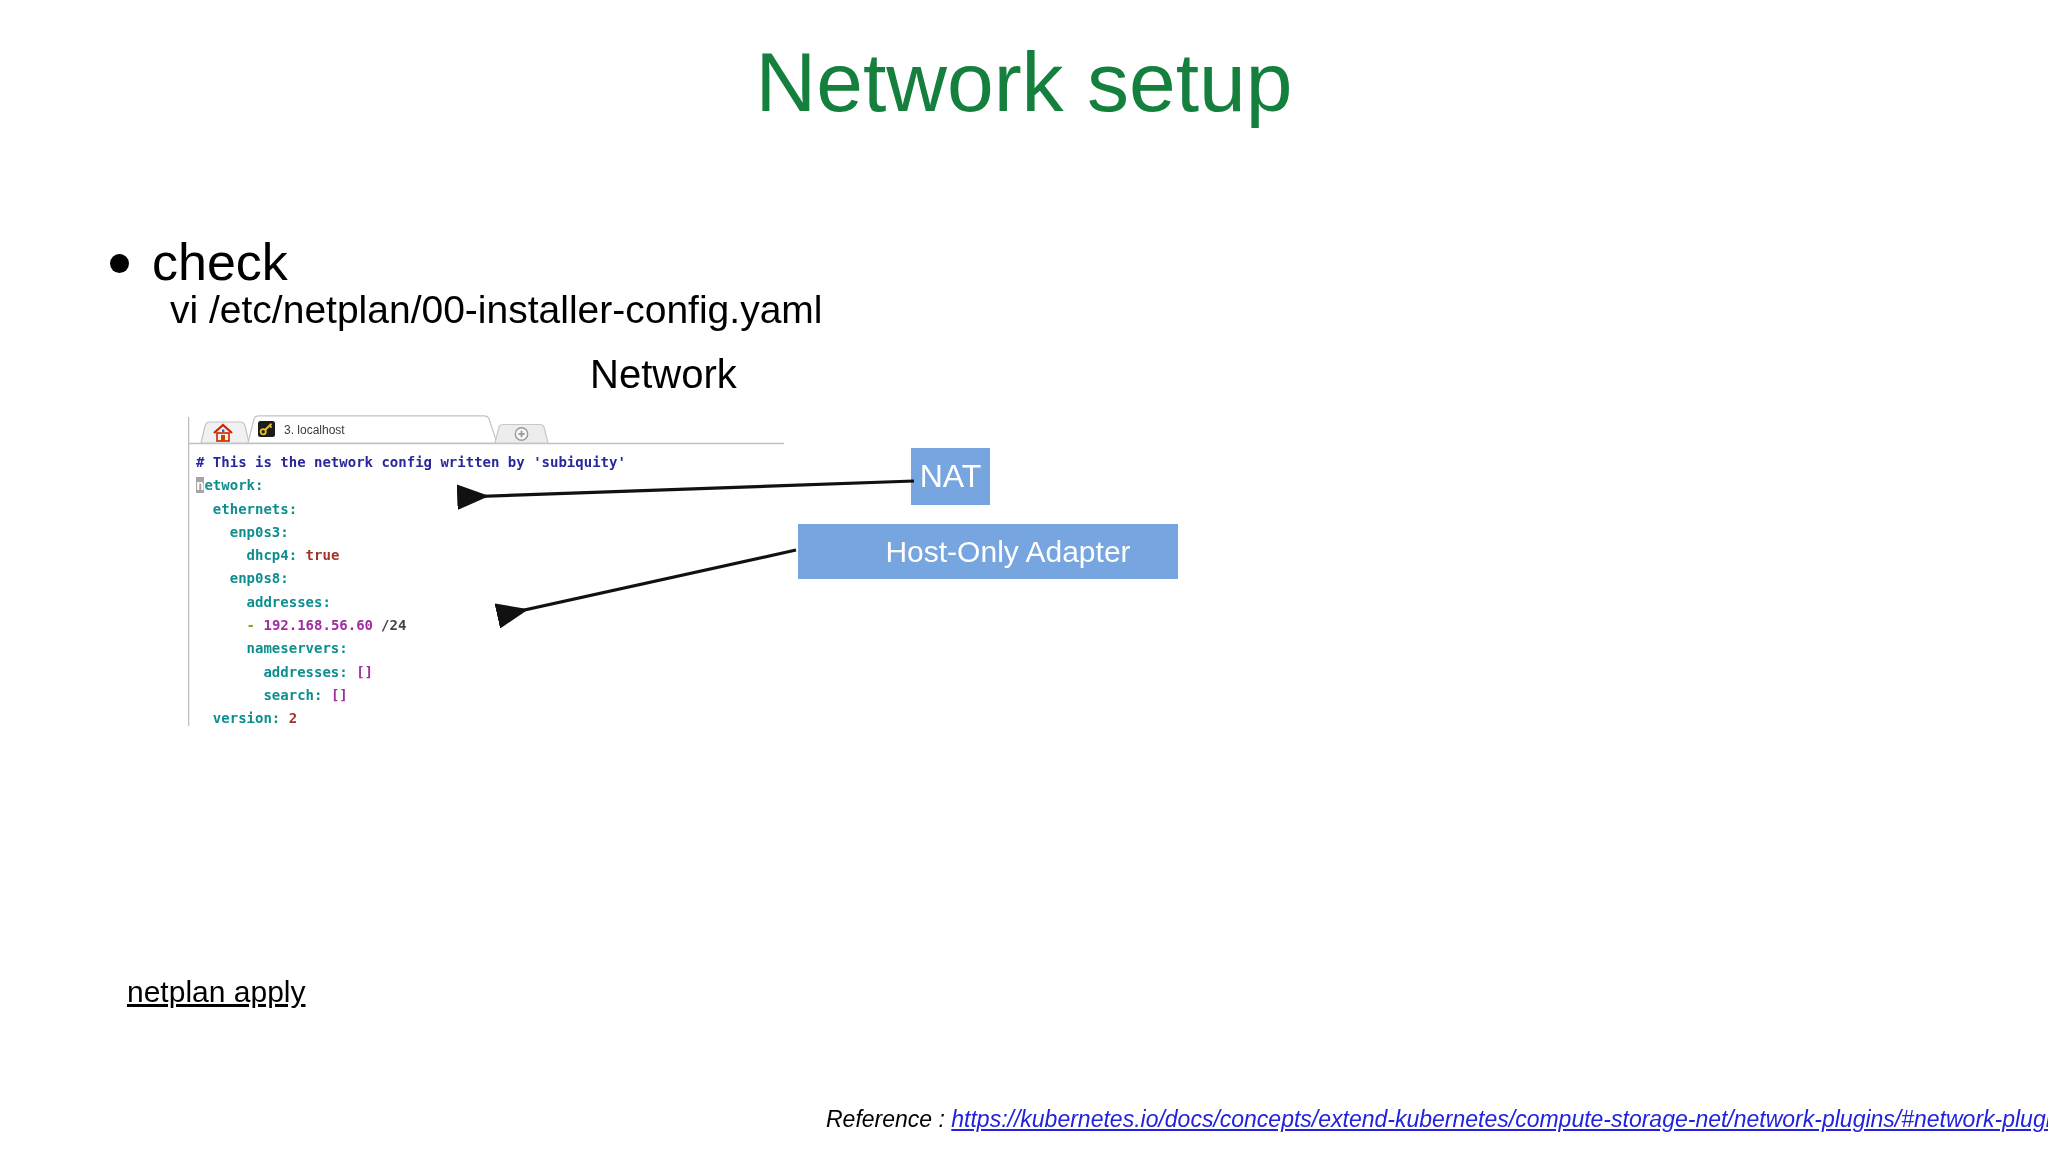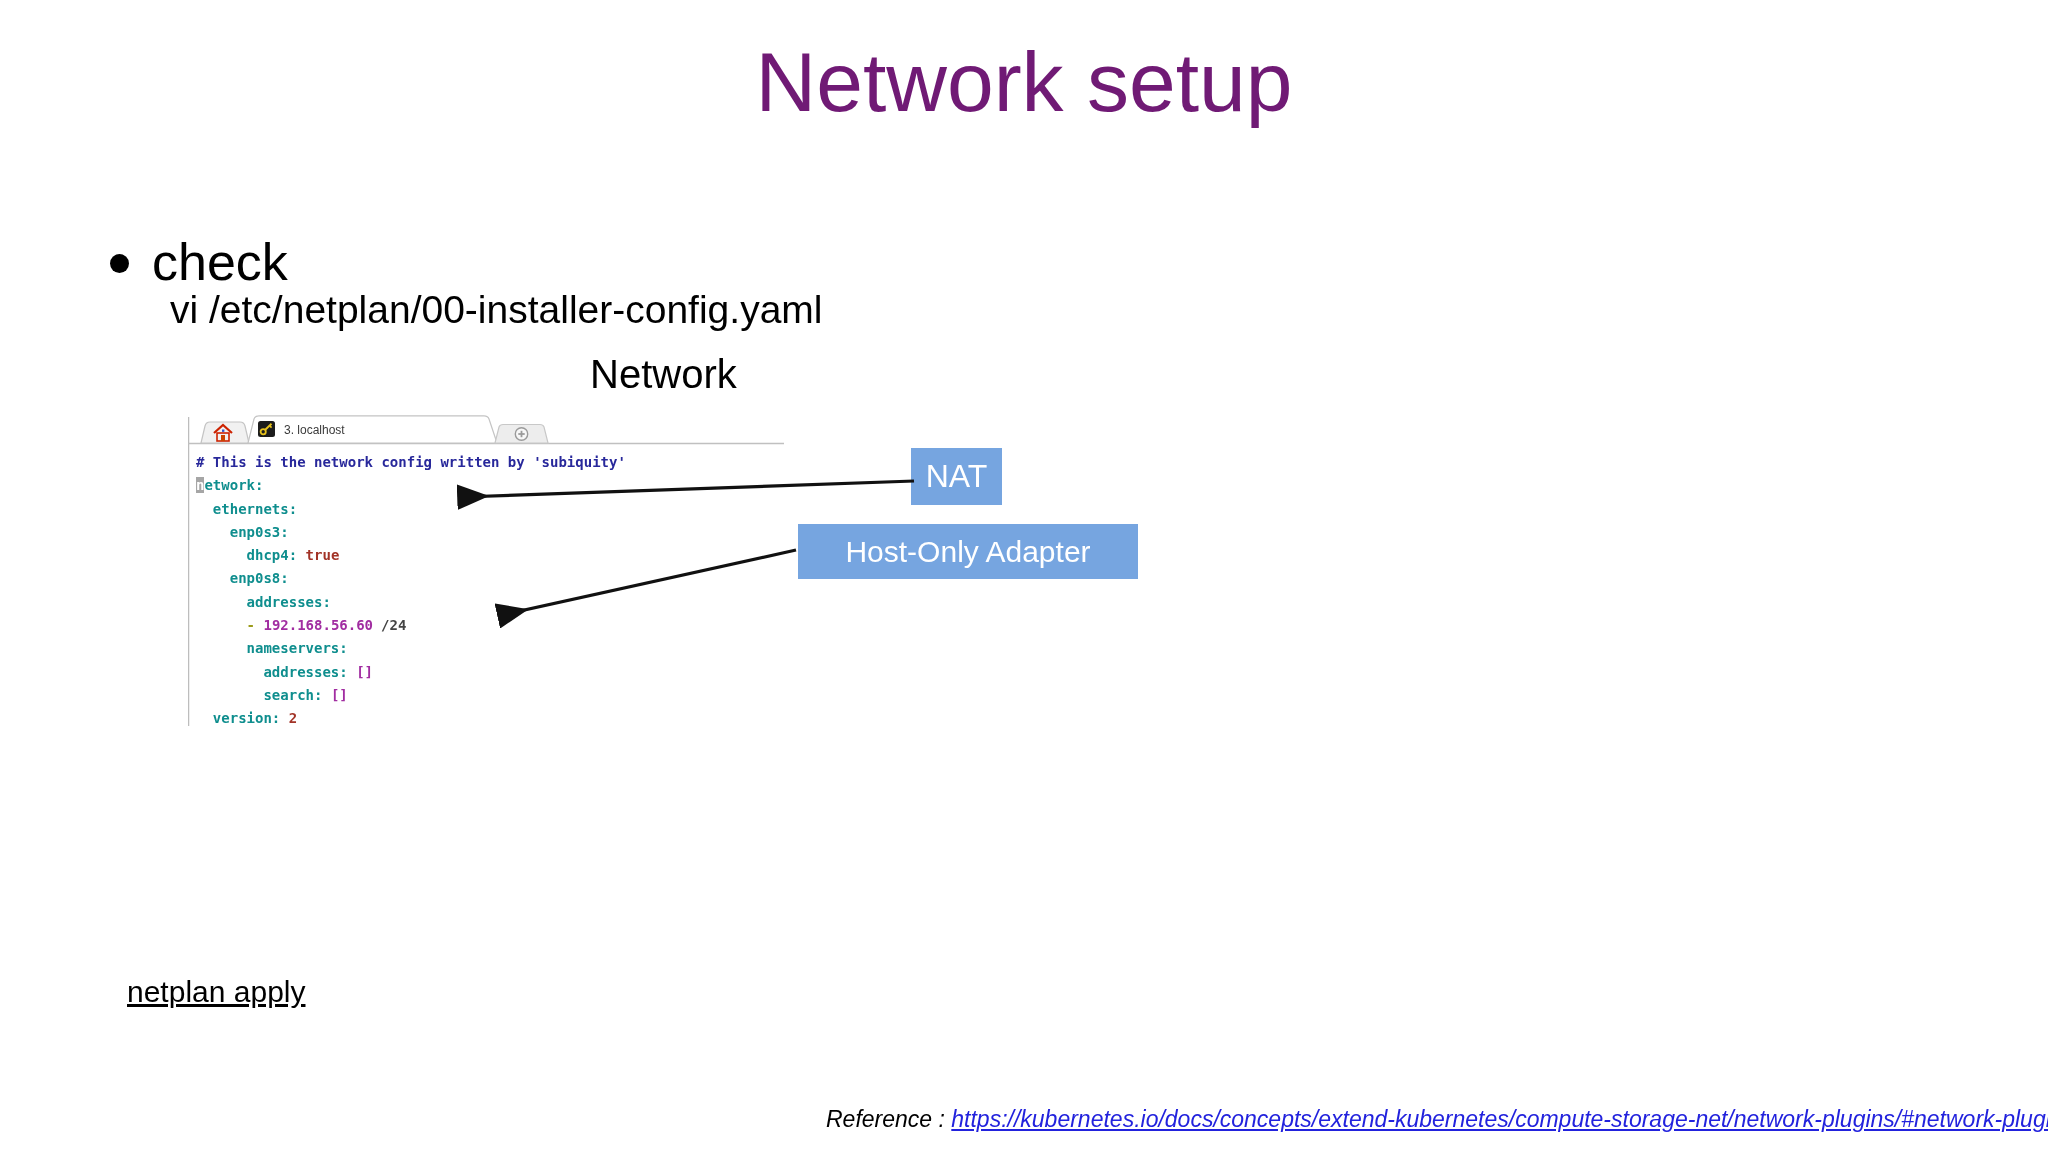--- a/index.html
+++ b/index.html
@@ -12,21 +12,21 @@
     color:#000;
   }
   .abs{position:absolute;}
 
   
   #slide-title{
     top:34px;left:0;width:2048px;
     text-align:center;
     font-size:84px;
     letter-spacing:0px;
-    color:#701a75;
+    color:#15803d;
   }
 
   
   #bullet-dot{
     left:110px;top:254px;width:19px;height:19px;
     background:#000;border-radius:50%;
   }
   #bullet-check{left:152px;top:232px;font-size:52px;}
   #bullet-command{left:170px;top:288px;font-size:39px;}
   #bullet-master{left:590px;top:352px;font-size:40px;}
@@ -63,22 +63,22 @@
   .seg-bracket{color:var(--bracket);}
   .seg-plain{color:#333;}
   .seg-cursor{color:#fff;background:#a6a6a6;}
 
   
   .annotation{
     background:var(--annotation-bg);
     color:#fff;
     display:flex;align-items:center;justify-content:center;
   }
-  #nat-label{left:911px;top:448px;width:91px;height:57px;font-size:32px;}
-  #host-only-label{left:798px;top:524px;width:340px;height:55px;font-size:30px;}
+  #nat-label{left:911px;top:448px;width:79px;height:57px;font-size:32px;}
+  #host-only-label{left:798px;top:524px;width:340px;height:55px;font-size:30px;padding-left:40px;}
 
   
   #arrows{left:0;top:0;pointer-events:none;}
 
   
   #netplan-apply{left:127px;top:975px;font-size:30px;text-decoration:underline;}
   #reference-line{
     left:826px;top:1106px;
     font-size:23px;font-style:italic;
     white-space:nowrap;

